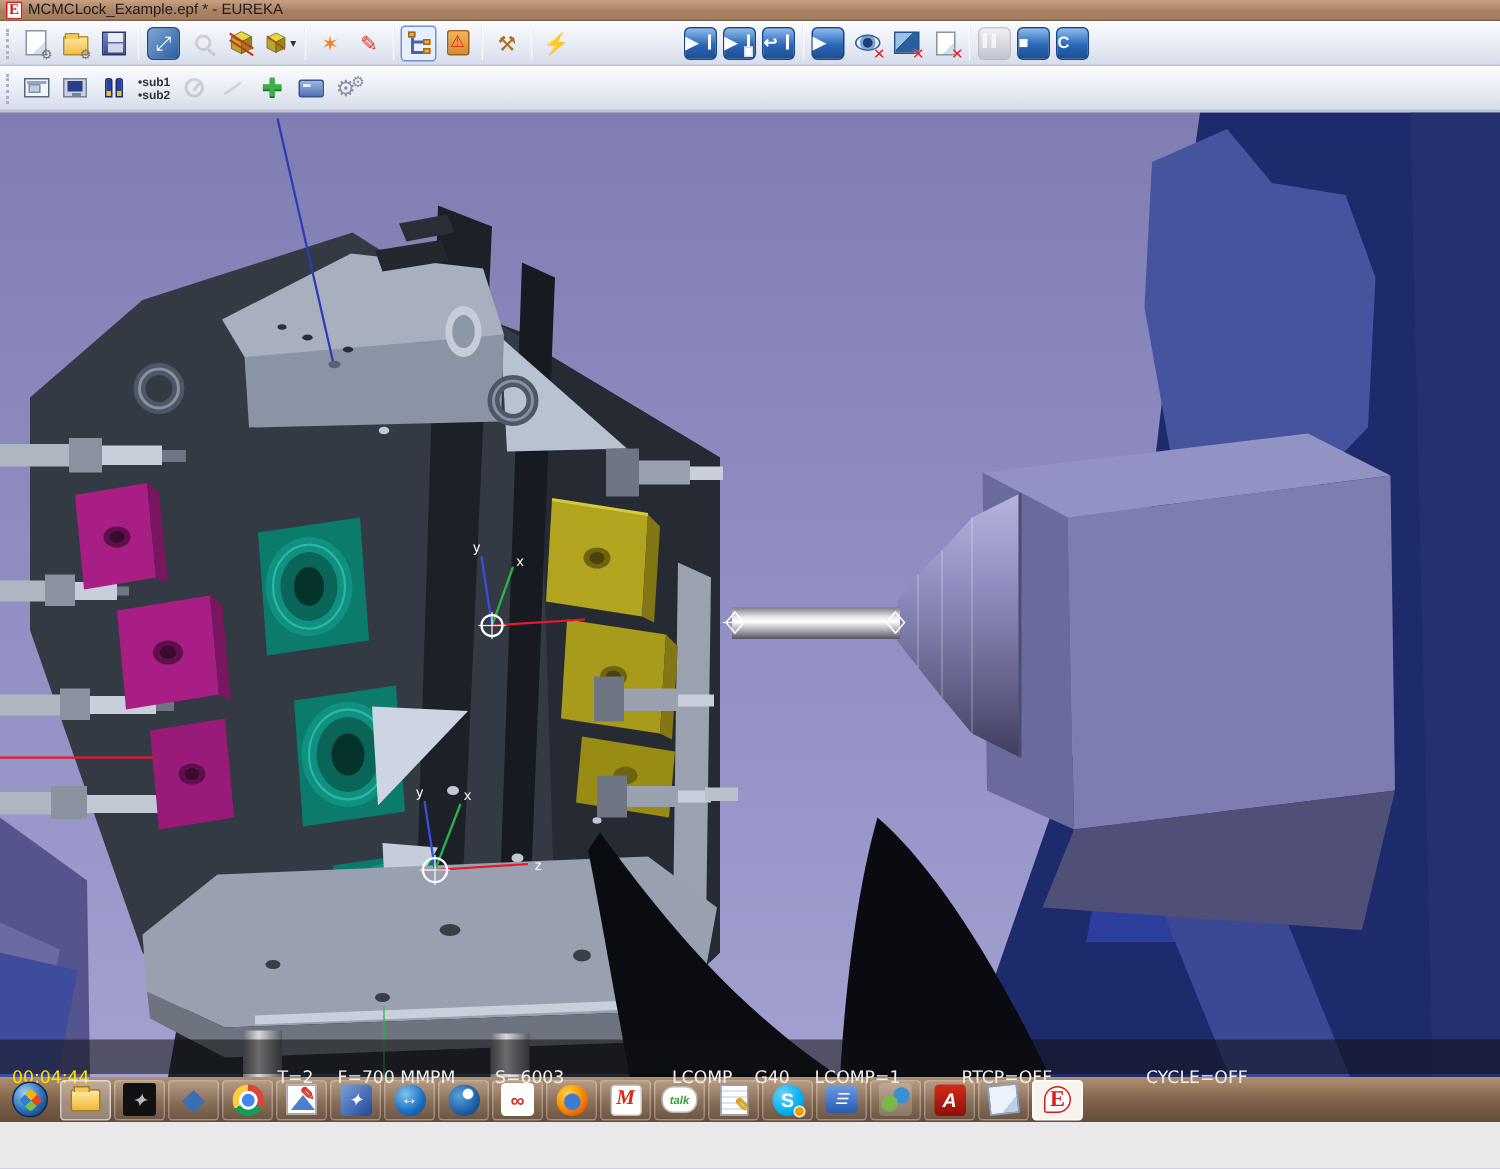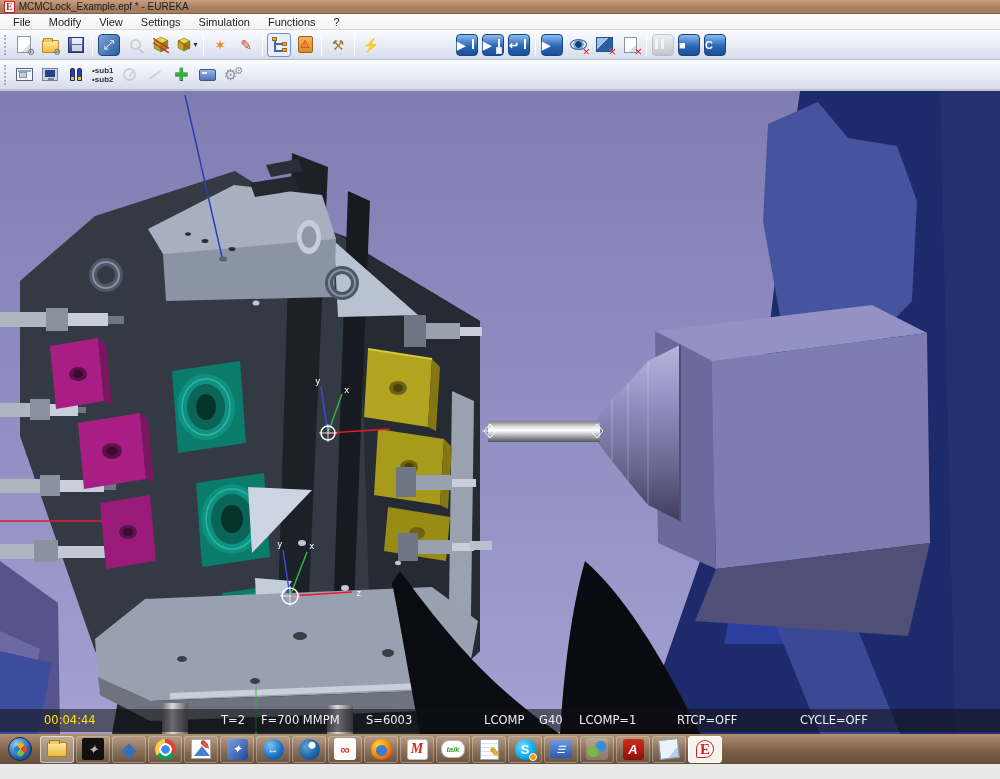--- a/index.html
+++ b/index.html
@@ -91,21 +91,21 @@
   .ic-mdi:before { content:""; position:absolute; left:2px; top:2px; width:5px; height:2px; background:#e8eefa; }
   .gears { color:#8a93a3; font-size:15px; }
   .gears-small { color:#8a93a3; font-size:10px; margin-left:-3px; margin-top:-8px; }
   .caret { font-size:8px; color:#333; margin-left:1px; }
 
   
   .viewport { position:relative; width:1000px; height:643px; background:#8f8dc0; border-top:1px solid #c2c8d2; }
   .viewport svg { position:absolute; left:0; top:0; }
   .hud { position:absolute; left:0; bottom:1px; width:1000px; height:23px; background:rgba(16,16,19,.55);
     font-family:"DejaVu Sans",sans-serif; font-size:11.5px; color:#f0f0f0; }
-  .hud span { position:absolute; top:4px; white-space:nowrap;margin-left:36px; }
+  .hud span { position:absolute; top:18px; white-space:nowrap; }
   .hud .time { color:#ffe400; }
 
   
   .statusbar { height:15px; background:linear-gradient(#fbfbfa,#ecebe9); border-top:1px solid #c8c6c2;
     font-size:10.5px; color:#333; padding:1px 0 0 5px; }
 
   
   .taskbar { height:31px; background:linear-gradient(rgba(173,139,106,.95),rgba(122,93,68,.97) 55%,rgba(96,72,52,.97));
     border-top:1px solid rgba(255,255,255,.4); display:flex; align-items:center; padding:0 2px; gap:2px; }
   .task { position:relative; width:34px; height:27px; border-radius:3px; display:flex; align-items:center; justify-content:center;
@@ -151,29 +151,20 @@
 </head>
 <body>
 
 <div class="window">
 
   <div class="titlebar">
     <span class="tb-logo">E</span>
     <span class="tb-title">MCMCLock_Example.epf * - EUREKA</span>
   </div>
 
-  <div class="menubar">
-    <span class="mi">File</span>
-    <span class="mi">Modify</span>
-    <span class="mi">View</span>
-    <span class="mi">Settings</span>
-    <span class="mi">Simulation</span>
-    <span class="mi">Functions</span>
-    <span class="mi">?</span>
-  </div>
 
   <div class="toolbar">
     <i class="grip"></i>
     <span class="tbtn">
         <i class="ic-page"></i>
         <b class="mini-gear">⚙</b>
       </span>
     <span class="tbtn">
         <i class="ic-folder"></i>
         <b class="mini-gear">⚙</b>

